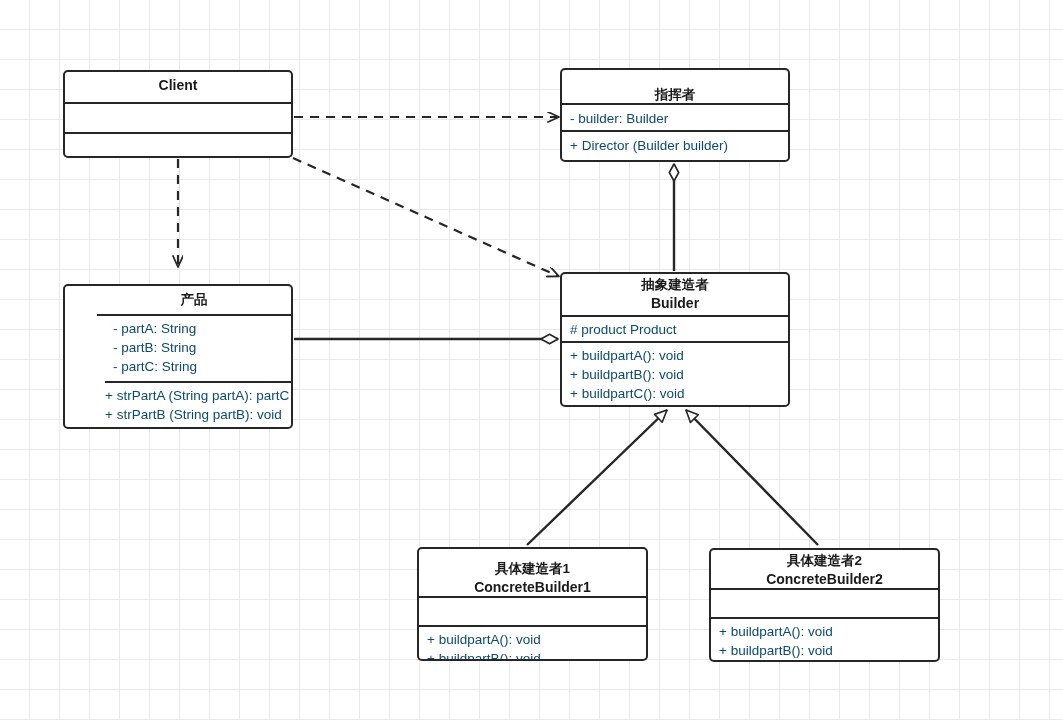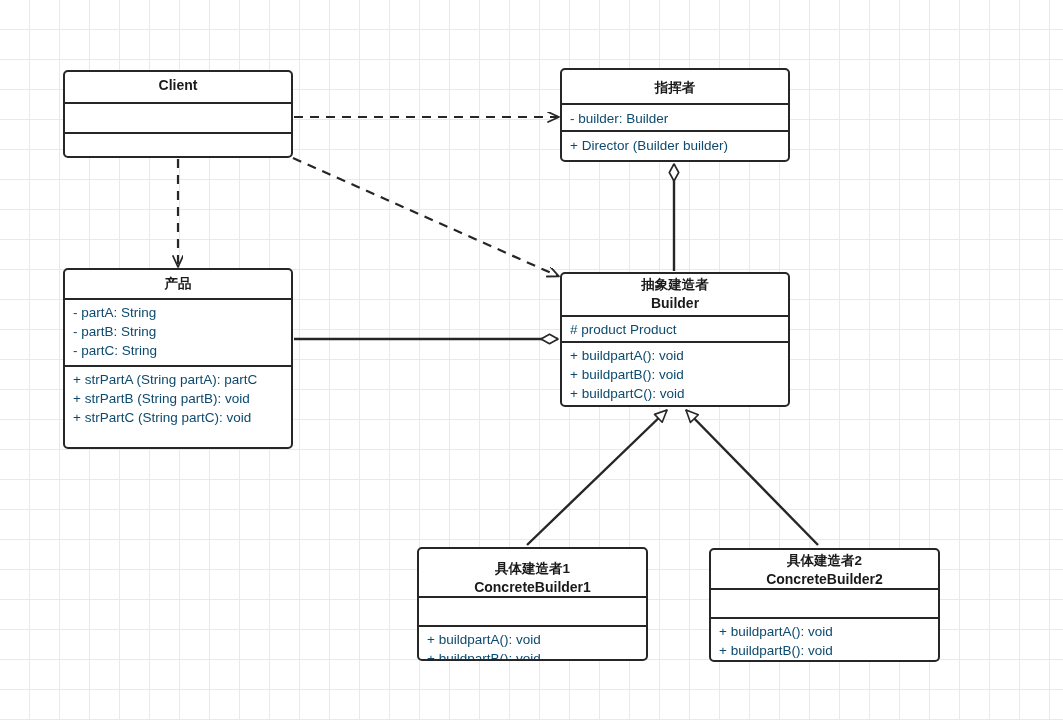--- a/index.html
+++ b/index.html
@@ -119,37 +119,37 @@
 
   <div class="umlbox" style="left:63px; top:70px; width:230px; height:88px;">
     <div class="sect" style="height:32px;">
       <div class="title-en">Client</div>
     </div>
     <div class="sect empty" style="height:30px;"></div>
     <div class="sect last empty" style="height:24px;"></div>
   </div>
 
   <div class="umlbox" style="left:560px; top:68px; width:230px; height:94px;">
-    <div class="sect" style="height:35px; padding-top:10px;font-family:Liberation Mono, monospace;">
+    <div class="sect" style="height:35px; padding-top:16px;">
       <div class="title-cn">指挥者</div>
     </div>
     <div class="sect" style="height:27px;">
       <div class="member">- builder: Builder</div>
     </div>
     <div class="sect last">
       <div class="member">+ Director (Builder builder)</div>
       <div class="member">+ construct(): Product</div>
     </div>
   </div>
 
-  <div class="umlbox" style="left:63px; top:268px; width:230px; height:181px;">
+  <div class="umlbox" style="left:63px; top:284px; width:230px; height:145px;padding-left:32px;">
     <div class="sect" style="height:30px; padding-top:5px;">
       <div class="title-cn">产品</div>
     </div>
-    <div class="sect" style="padding-top:3px;">
+    <div class="sect" style="padding-top:3px;margin-left:8px;">
       <div class="member">- partA: String</div>
       <div class="member">- partB: String</div>
       <div class="member">- partC: String</div>
     </div>
     <div class="sect last" style="padding-top:3px;">
       <div class="member">+ strPartA (String partA): partC</div>
       <div class="member">+ strPartB (String partB): void</div>
       <div class="member">+ strPartC (String partC): void</div>
 
     </div>

